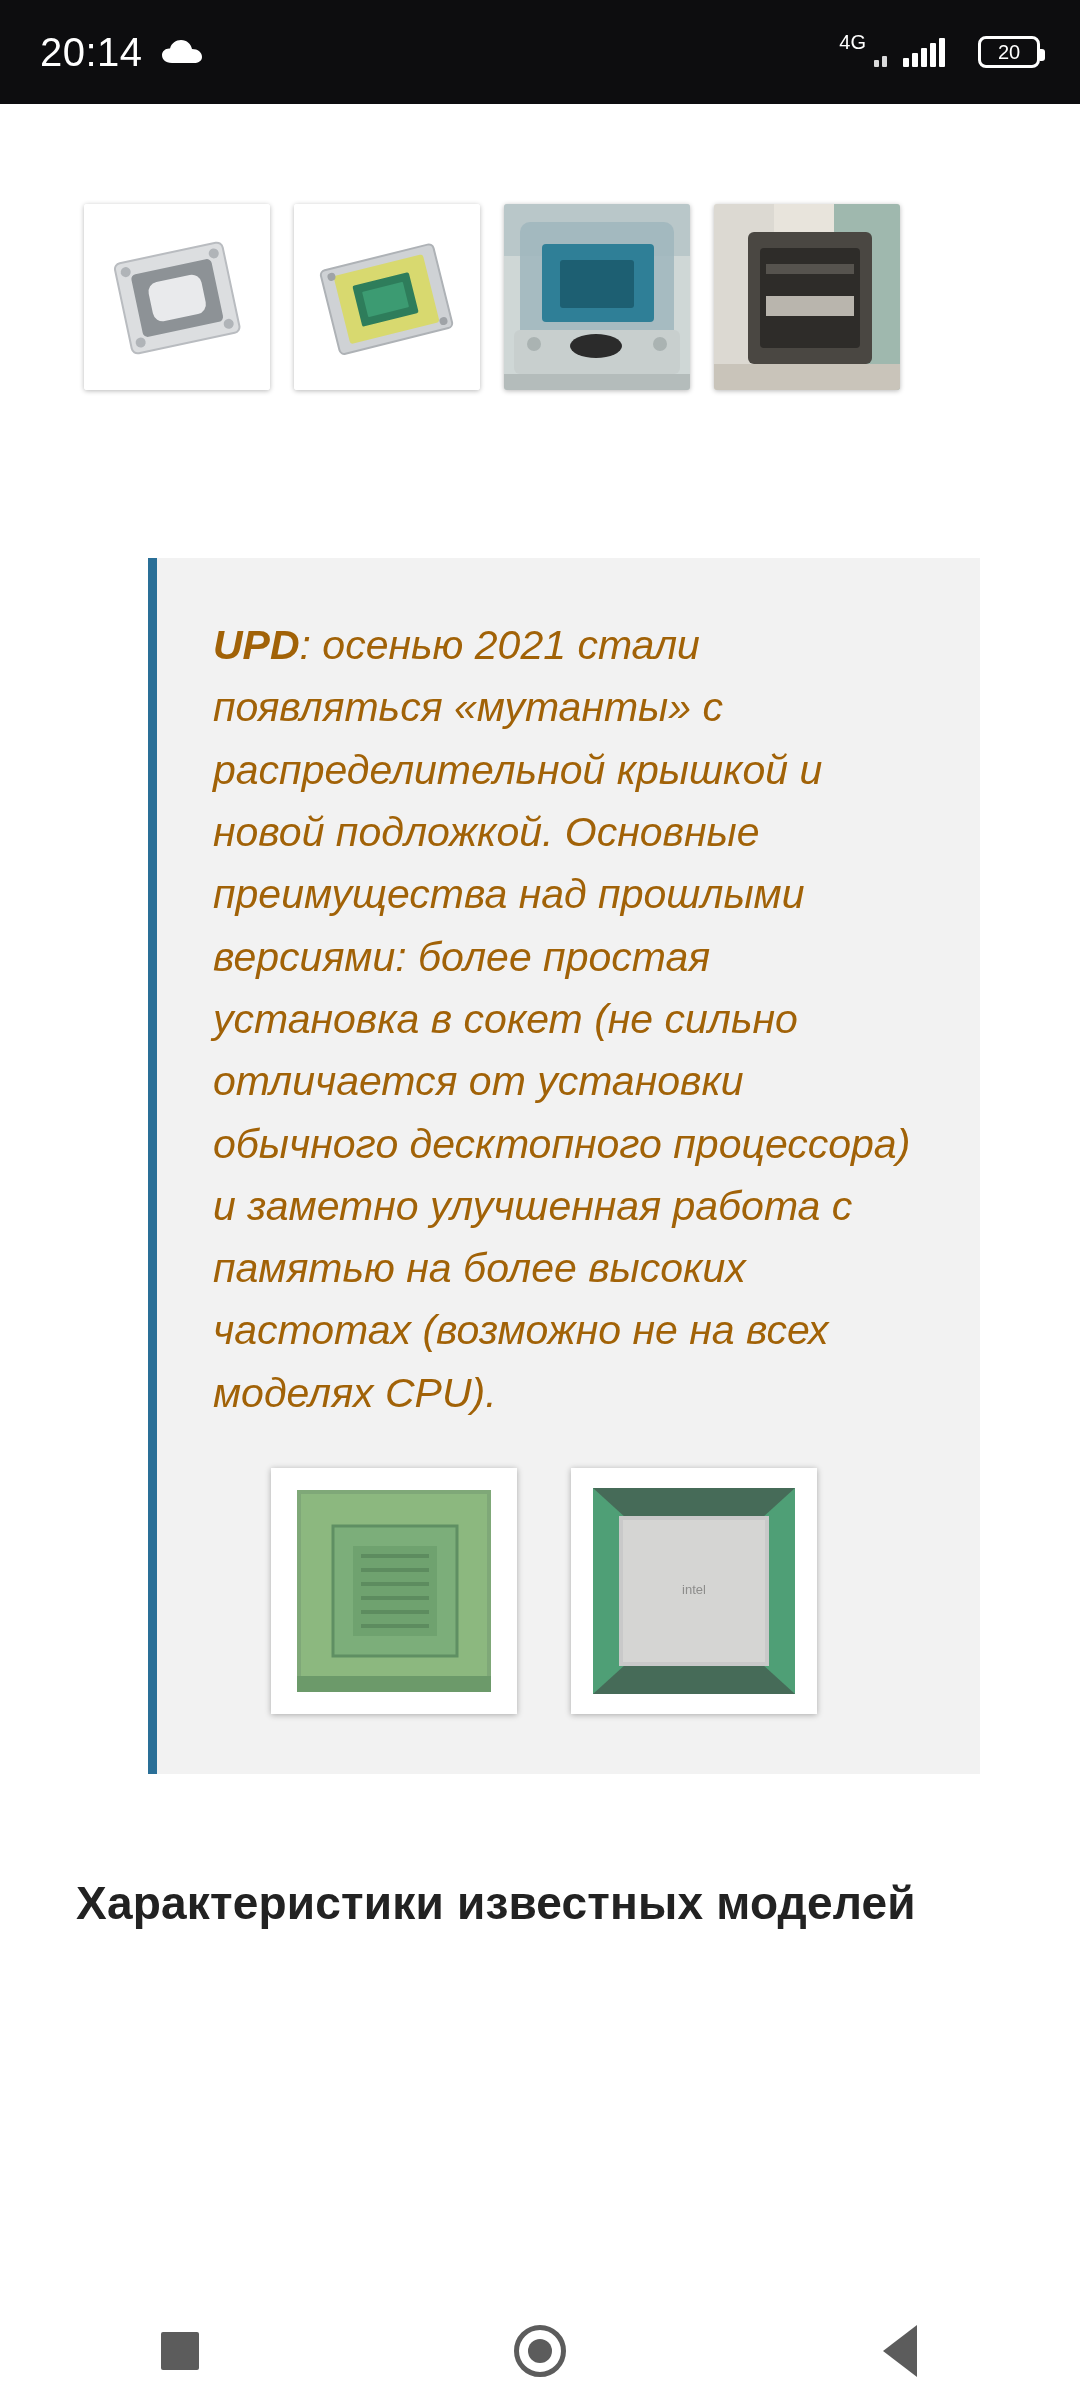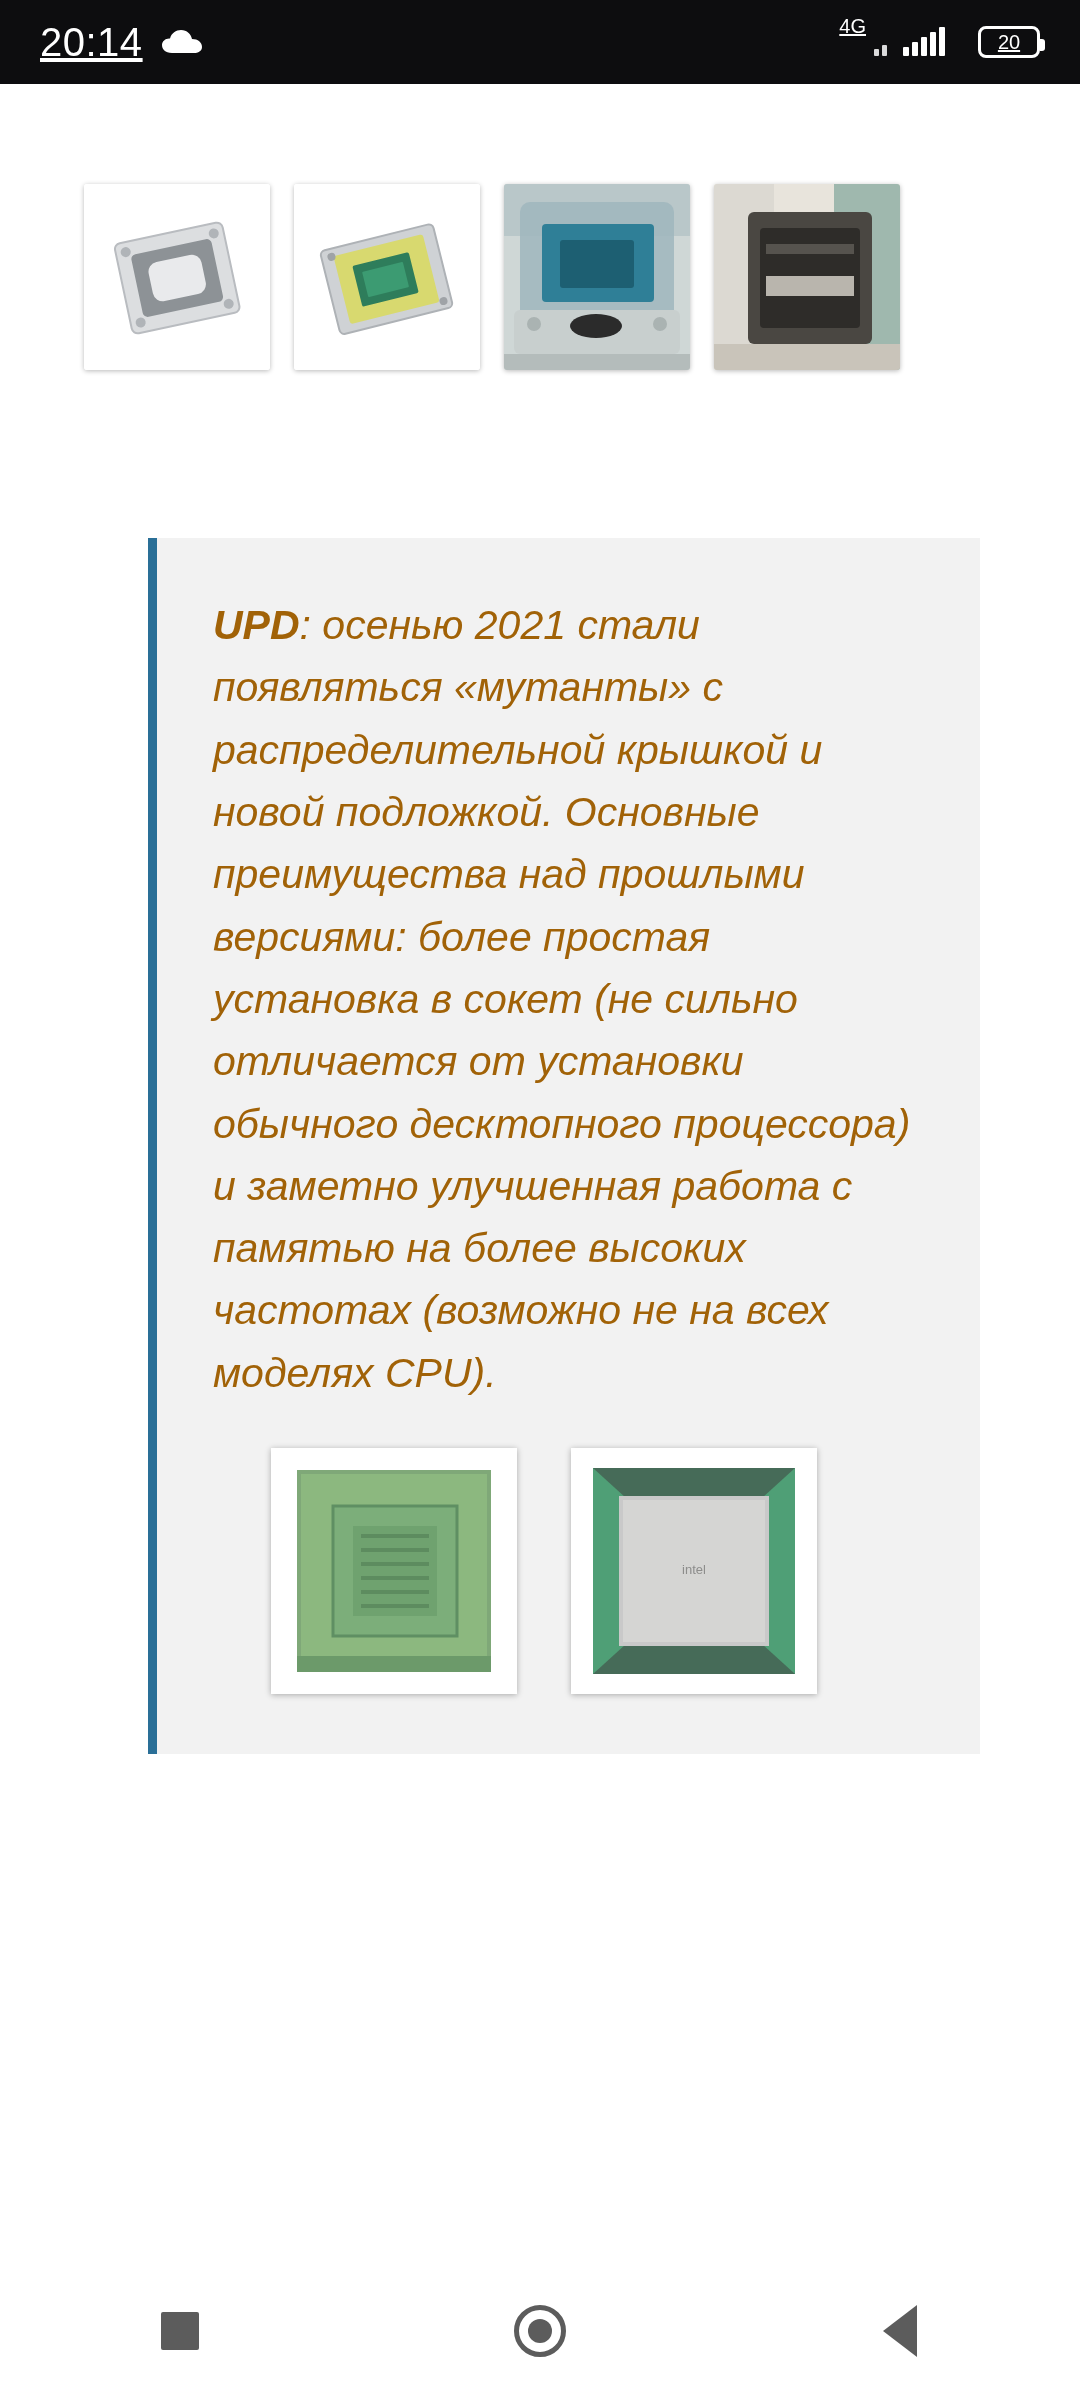--- a/index.html
+++ b/index.html
@@ -10,50 +10,49 @@
   body {
     width: 1080px;
     height: 2400px;
     font-family: "Liberation Sans", sans-serif;
     overflow: hidden;
     position: relative;
   }
 
   
   .status-bar {
-    height: 84px;
+    height: 104px;
     background: #0d0d0f;
     color: #ffffff;
     display: flex;
     align-items: center;
     justify-content: space-between;
     padding: 8px 40px;
     box-sizing: border-box;
-    text-decoration: underline;
   }
   .status-left {
     display: flex;
     align-items: center;
     gap: 18px;
   }
   .status-clock {
     font-size: 40px;
     letter-spacing: 0.5px;
     font-family: "Liberation Sans", sans-serif;
   }
   .cloud-icon {
     width: 42px;
     height: 26px;
     position: relative;
   }
   .cloud-icon svg { display: block; }
 
   .status-right {
     display: flex;
-    align-items: flex-start;
+    align-items: center;
     gap: 14px;
   }
   .net-type {
     font-size: 20px;
     line-height: 1;
     position: relative;
     top: -10px;
     margin-right: -6px;
   }
   .signal {
@@ -363,20 +362,21 @@
           <polygon points="22,20 224,20 180,60 66,60" fill="#3f3f3f" opacity="0.55"></polygon>
           <polygon points="22,226 224,226 180,186 66,186" fill="#3f3f3f" opacity="0.55"></polygon>
           <rect x="48" y="48" width="150" height="150" fill="#c9c9c9"></rect>
           <rect x="52" y="52" width="142" height="142" fill="#d5d5d3"></rect>
           <text x="123" y="126" font-family="Liberation Sans, sans-serif" font-size="13" fill="#8d8d8b" text-anchor="middle">intel</text>
         </svg>
       </div>
     </div>
   </div>
 
+  <div class="section-heading">Характеристики известных моделей</div>
 
   <div class="nav-bar">
     <div class="nav-btn">
       <div class="nav-square"></div>
     </div>
     <div class="nav-btn">
       <div class="nav-circle">
           <i></i>
         </div>
     </div>

